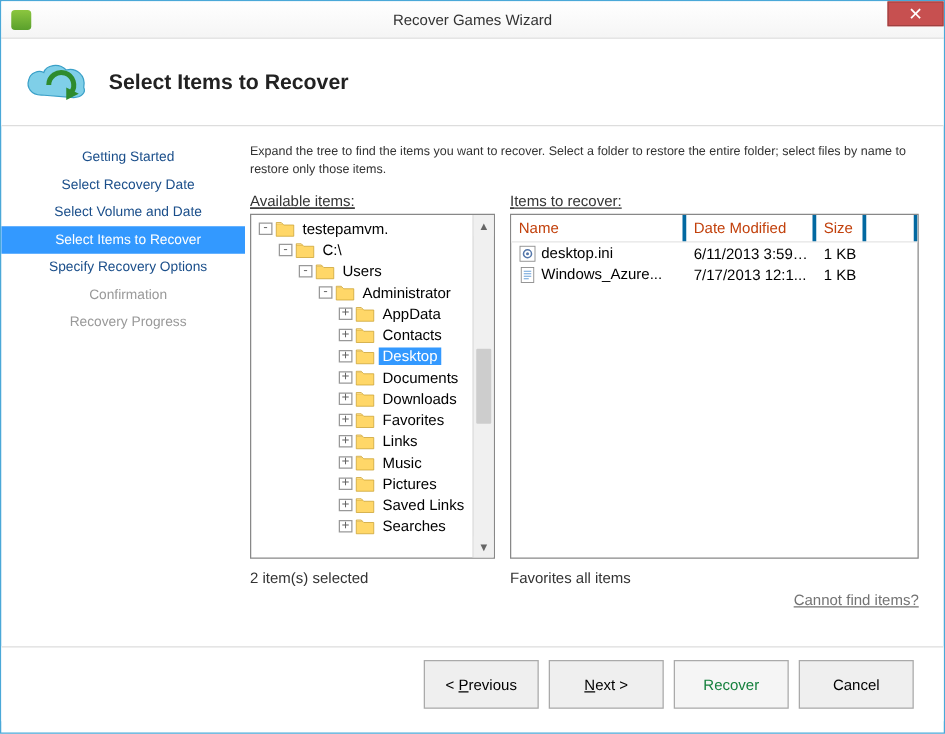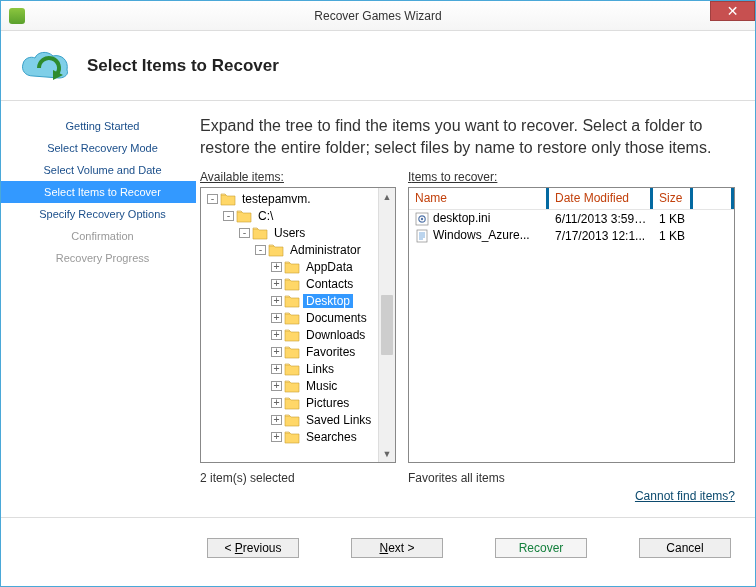--- a/index.html
+++ b/index.html
@@ -88,21 +88,21 @@
     color: #fff;
   }
   .sidebar .step.disabled { color: #999; cursor: default; }
   .main {
     flex: 1;
     padding: 14px 20px 6px 4px;
     display: flex;
     flex-direction: column;
   }
   .instructions {
-    font-size: 16px;
+    font-size: 10px;
     color: #333;
     line-height: 1.35;
     margin-bottom: 12px;
   }
   .panes {
     display: flex;
     gap: 12px;
     flex: 1;
     min-height: 0;
   }
@@ -186,40 +186,39 @@
   .list-row > div { padding: 0 6px; overflow:hidden; white-space:nowrap; text-overflow:ellipsis; }
   .file-ico {
     width:14px; height:14px;
     margin-right:4px;
     display:inline-block;
     vertical-align:middle;
   }
   .file-ico svg { width:100%; height:100%; display:block;}
   .status-line { margin-top:8px; font-size:12px; color:#333; }
   .link-row { text-align:right; margin-top:4px; }
-  .link-row a { color:#0c4a6e; text-decoration:underline; font-size:12px; cursor:pointer;}
+  .link-row a { color:#737373; text-decoration:underline; font-size:12px; cursor:pointer;}
   .footer {
     border-top: 1px solid #ddd;
     height: 60px;
     display:flex;
     align-items:center;
     justify-content:flex-end;
     padding-right: 24px;
     gap: 8px;
     background:#fff;
   }
   .footer button {
     width: 92px;
-    height: 20px;
+    height: 39px;
     font-size:12px;
     font-family: inherit;
     background:#efefef;
     border:1px solid #aaa;
     cursor:pointer;
-    margin-left:44px;
   }
   .footer button:disabled { color:#15803d; cursor:default; background:#f5f5f5;}
   .u { text-decoration: underline; }
 </style>
 </head>
 <body>
 
 <div class="titlebar">
   <div class="appicon"></div>
   <div class="title">Recover Games Wizard</div>
@@ -233,21 +232,21 @@
       <path d="M20 20 A10 10 0 1 1 38 26" fill="none" stroke="#2e8b2e" stroke-width="4"></path>
       <polygon points="34,22 44,27 34,32" fill="#2e8b2e"></polygon>
     </svg>
   </div>
   <h1>Select Items to Recover</h1>
 </div>
 
 <div class="content">
   <div class="sidebar" id="sidebar">
       <div class="step">Getting Started</div>
-      <div class="step">Select Recovery Mode</div>
+      <div class="step">Select Recovery Date</div>
       <div class="step">Select Volume and Date</div>
       <div class="step active">Select Items to Recover</div>
       <div class="step">Specify Recovery Options</div>
       <div class="step disabled">Confirmation</div>
       <div class="step disabled">Recovery Progress</div>
     </div>
 
   <div class="main">
     <div class="instructions">Expand the tree to find the items you want to recover. Select a folder to restore the entire folder; select files by name to restore only those items.</div>
 

